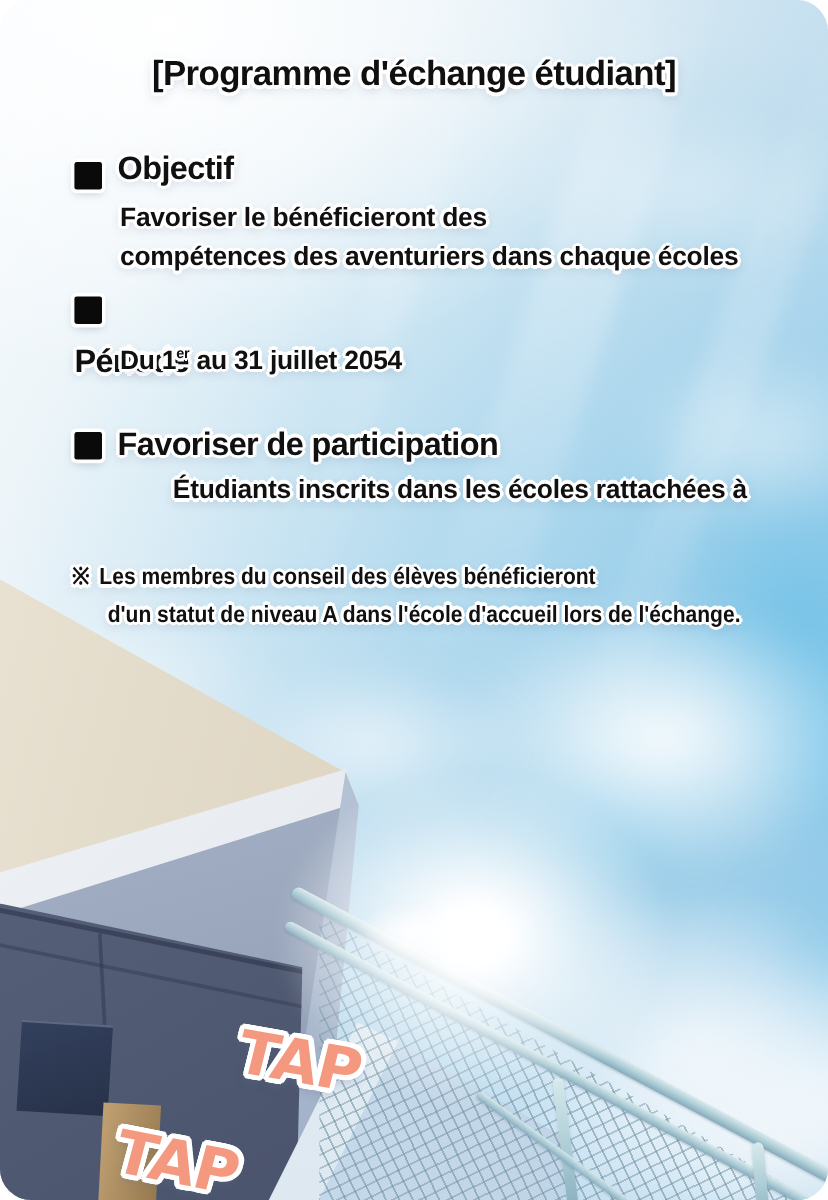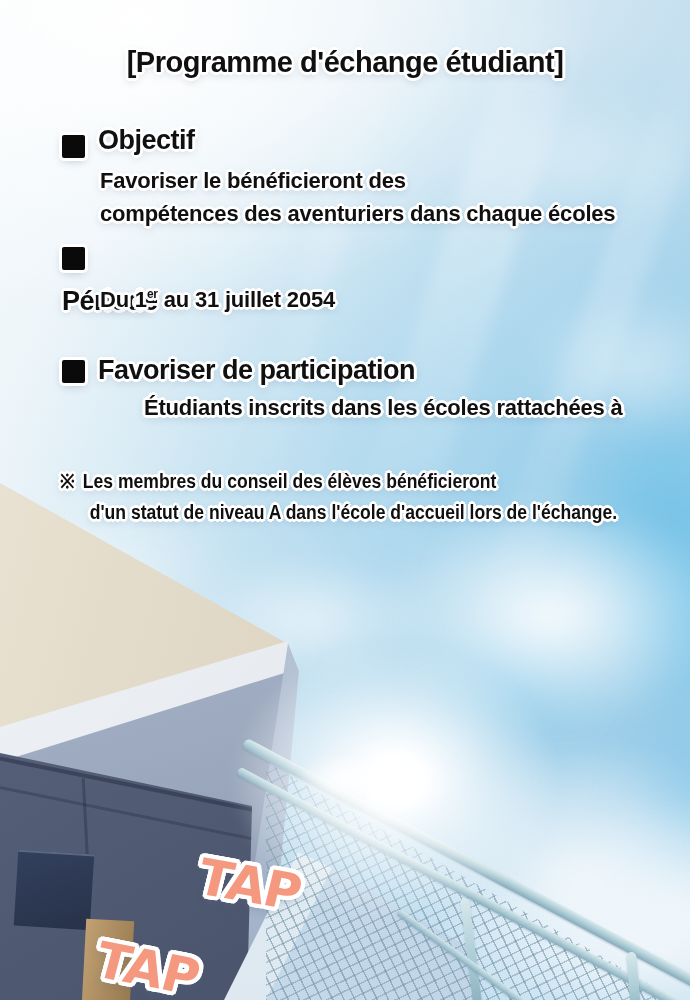--- a/index.html
+++ b/index.html
@@ -1,18 +1,18 @@
 <!DOCTYPE html>
 <html style="--text: #101010; --text_outline: #ffffff; --sfx: #f4997f; --sky_blue: #8ecbe8; --rail_teal: #a3c6d0; --roof_beige: #ded5c3; --wall_shadow: #8e9ab1; --dark_wall: #57617b;"><head>
 <meta charset="utf-8">
 <style>
   html,body{margin:0;padding:0;background:#ffffff;}
   .panel{
     position:relative;width:690px;height:1000px;margin:0 auto;overflow:hidden;
-    font-family:"Liberation Sans",sans-serif;background:#eaf3f8;
+    font-family:"Liberation Sans",sans-serif;background:#eaf3f8;border-radius:26px;
   }
   .layer{position:absolute;inset:0;}
   
   .sky{
     background:
       radial-gradient(ellipse 620px 420px at 20% 2%, rgba(255,255,255,.97), rgba(255,255,255,0) 70%),
       radial-gradient(ellipse 640px 330px at 92% 95%, rgba(223,236,246,.9), rgba(223,236,246,0) 62%),
       radial-gradient(ellipse 900px 700px at 86% 50%, rgba(128,199,233,.55), rgba(128,199,233,0) 66%),
       linear-gradient(118deg,#f8fbfd 0%,#e6f1f7 30%,#c8e1f0 55%,#abd3ea 78%,#9ccbe7 100%);
   }

